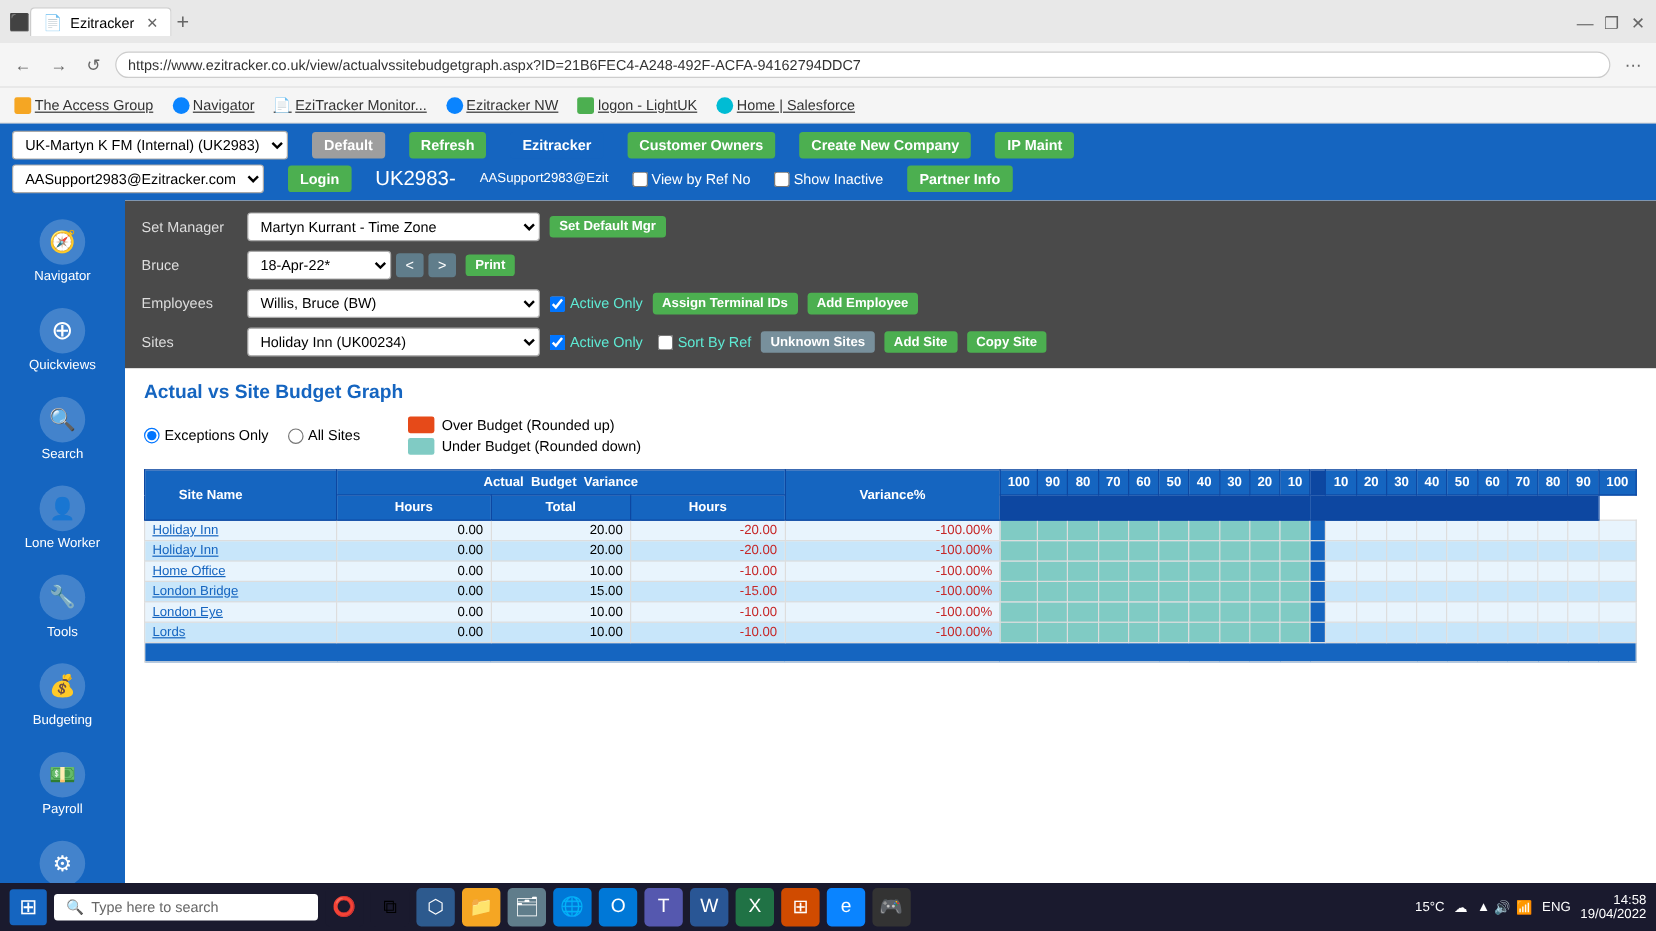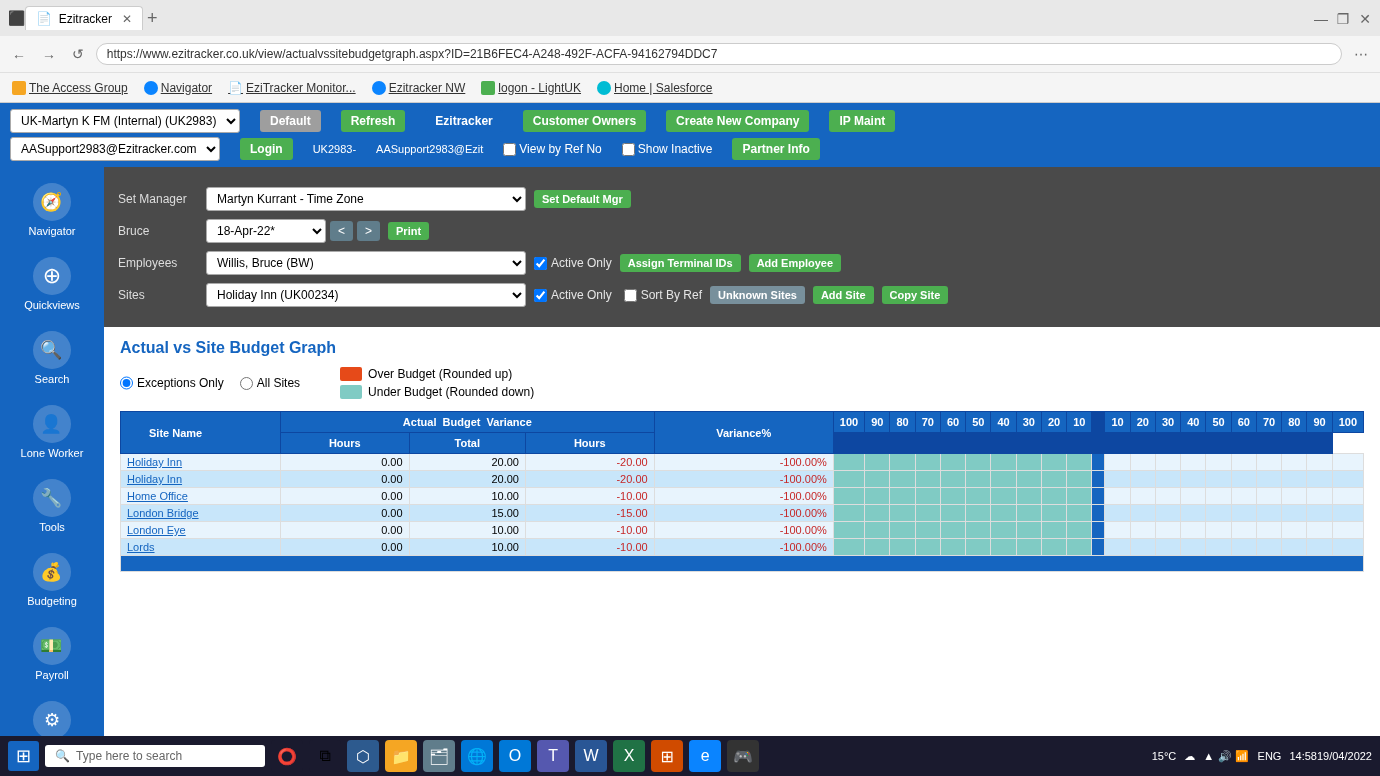--- a/index.html
+++ b/index.html
@@ -29,30 +29,30 @@
 
     
     .main-layout { display: flex; height: calc(776px - 36px - 36px - 30px - 92px); }
     .sidebar { width: 104px; background: #1565c0; display: flex; flex-direction: column; align-items: center; padding: 10px 0; gap: 8px; overflow-y: auto; }
     .sidebar-item { display: flex; flex-direction: column; align-items: center; gap: 4px; cursor: pointer; padding: 6px 8px; border-radius: 6px; color: white; }
     .sidebar-icon { width: 38px; height: 38px; border-radius: 50%; background: rgba(255,255,255,0.2); display: flex; align-items: center; justify-content: center; font-size: 18px; }
     .sidebar-label { font-size: 11px; color: white; text-align: center; }
 
     
     .content { flex: 1; display: flex; flex-direction: column; overflow: hidden; }
-    .controls-panel { background: #4a4a4a; padding: 20px 14px; display: flex; flex-direction: column; gap: 8px; }
+    .controls-panel { background: #4a4a4a; padding: 10px 14px; display: flex; flex-direction: column; gap: 8px; }
     .ctrl-row { display: flex; align-items: center; gap: 8px; }
     .ctrl-label { color: #ddd; font-size: 12px; width: 80px; }
     .ctrl-select { background: white; border: 1px solid #aaa; border-radius: 3px; padding: 3px 6px; font-size: 12px; }
-    .ctrl-select-wide { width: 320px; }
+    .ctrl-select-wide { width: 244px; }
     .week-nav { display: flex; align-items: center; gap: 4px; }
     .week-select { background: white; border: 1px solid #aaa; border-radius: 3px; padding: 3px 6px; font-size: 12px; width: 120px; }
     .nav-arrow { background: #607d8b; color: white; border: none; border-radius: 3px; padding: 3px 8px; cursor: pointer; font-size: 12px; }
     .chk-row { display: flex; align-items: center; gap: 4px; }
-    .chk-label { color: #e5e5e5; font-size: 12px; }
+    .chk-label { color: #5eead4; font-size: 12px; }
     .btn-sm { padding: 3px 8px; font-size: 11px; }
 
     
     .graph-area { flex: 1; background: white; padding: 12px 16px; overflow-y: auto; }
     .graph-title { font-size: 16px; font-weight: bold; color: #1565c0; margin-bottom: 10px; }
     .legend-section { display: flex; gap: 40px; margin-bottom: 12px; }
     .radio-group { display: flex; gap: 16px; align-items: center; }
     .legend-items { display: flex; flex-direction: column; gap: 4px; }
     .legend-item { display: flex; align-items: center; gap: 6px; font-size: 12px; }
     .legend-box { width: 22px; height: 14px; border-radius: 2px; }
@@ -73,21 +73,21 @@
     .chart-cell-empty { border: 1px solid #ddd; }
     .footer-row td { background: #1565c0; }
 
     
     .taskbar { background: #1a1a2e; height: 40px; display: flex; align-items: center; padding: 0 8px; gap: 6px; position: fixed; bottom: 0; width: 1380px; }
     .taskbar-start { background: #1565c0; color: white; border: none; border-radius: 3px; padding: 4px 8px; cursor: pointer; font-size: 18px; }
     .taskbar-search { background: white; border: none; border-radius: 3px; padding: 4px 10px; font-size: 12px; width: 220px; display: flex; align-items: center; gap: 6px; cursor: text; }
     .taskbar-icon { width: 32px; height: 32px; border-radius: 4px; display: flex; align-items: center; justify-content: center; cursor: pointer; font-size: 16px; }
     .taskbar-right { margin-left: auto; display: flex; align-items: center; gap: 8px; color: white; font-size: 11px; }
     .tray-icons { display: flex; gap: 4px; align-items: center; }
-    .time-display { display: flex; align-items: flex-end; font-size: 11px; color: white; }
+    .time-display { display: flex; flex-direction: column; align-items: flex-end; font-size: 11px; color: white; }
   </style>
 </head>
 <body>
 
 <div class="browser-chrome">
   <div class="title-bar">
     <div style="display:flex;align-items:center;gap:4px;">
       <span style="font-size:14px;">⬛</span>
     </div>
     <div class="tab">
@@ -149,21 +149,21 @@
     <span class="btn" style="background:#1565c0;color:white;font-weight:bold;">Ezitracker</span>
     <button class="btn btn-green">Customer Owners</button>
     <button class="btn btn-green">Create New Company</button>
     <button class="btn btn-green">IP Maint</button>
   </div>
   <div class="header-row">
     <select class="dropdown-select">
       <option>AASupport2983@Ezitracker.com</option>
     </select>
     <button class="btn btn-green">Login</button>
-    <span style="color:white;font-size:11px;">UK2983-</span>
+    <span style="color:white;font-size:17px;">UK2983-</span>
     <span style="color:white;font-size:11px;">AASupport2983@Ezit</span>
     <label class="checkbox-label">
       <input type="checkbox" style="">
       <span>View by Ref No</span>
     </label>
     <label class="checkbox-label">
       <input type="checkbox" style="">
       <span>Show Inactive</span>
     </label>
     <button class="btn btn-green">Partner Info</button>

